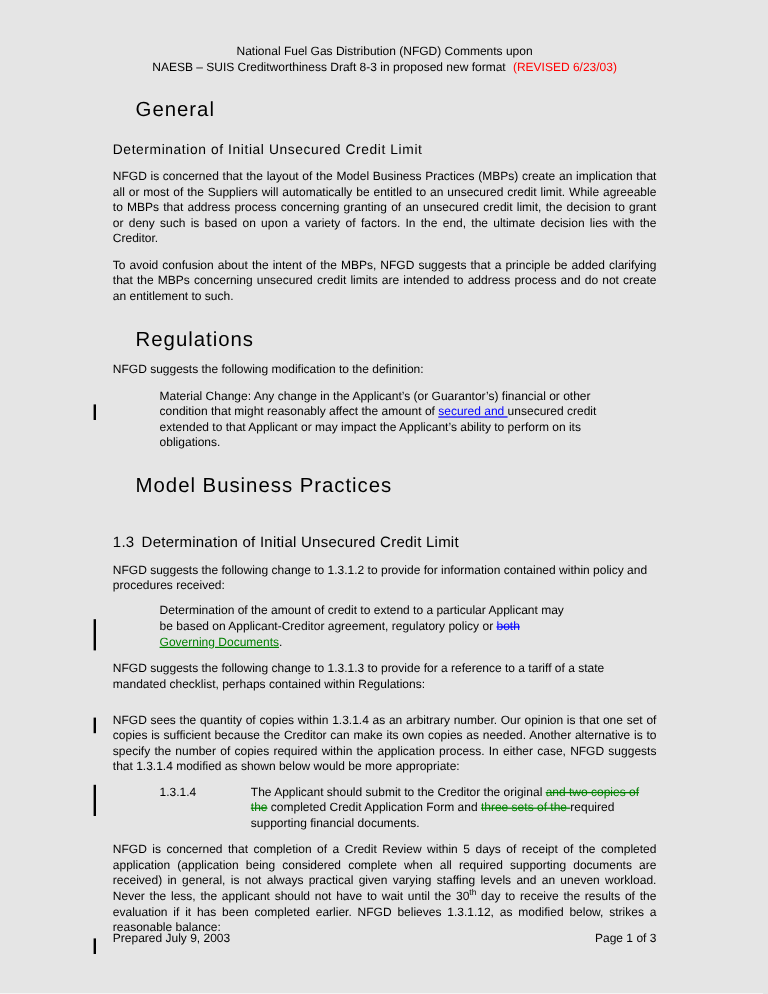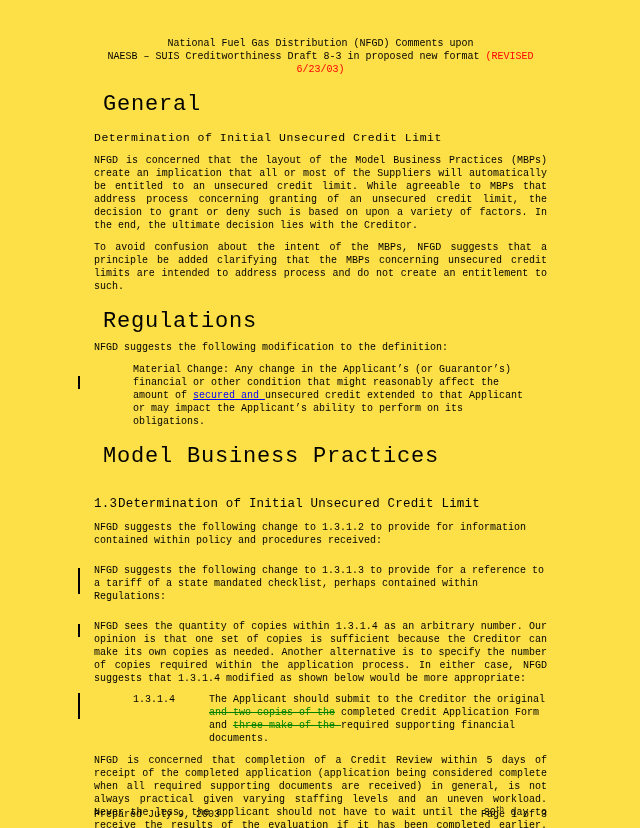--- a/index.html
+++ b/index.html
@@ -1,42 +1,42 @@
 <!DOCTYPE html>
 <html><head>
 <meta charset="utf-8">
 <style>
   * { margin:0; padding:0; box-sizing:border-box; }
   html, body { background:#ffffff; }
   .page {
-    position:relative; width:640px; height:828px; background:#fde047; color:#000000;
-    font-family:Liberation Mono, monospace;
+    position:relative; width:640px; height:828px; background:#e5e5e5; color:#000000;
+    font-family:Liberation Sans, sans-serif;
     font-size:10px; line-height:13px;
     padding:37px 93px 0 94px; overflow:hidden;
   }
   .hdr { text-align:center; }
   .red { color:#ff0000; margin-left:6px; }
-  .h1 { font-size:22px; line-height:21px; margin:18px 0 0 9px; letter-spacing:0.8px; font-weight:400; }
+  .h1 { font-size:17px; line-height:21px; margin:18px 0 0 19px; letter-spacing:0.8px; font-weight:400; }
   .h3 { font-size:11.5px; line-height:14px; margin-top:16px; letter-spacing:0.5px; font-weight:400; }
   .h2num { font-size:12.5px; line-height:15px; margin-top:15px; letter-spacing:0.2px; font-weight:400; }
   .h2num .num { display:inline-block; width:24px;margin-top:15px; }
   .para { margin-top:9px; position:relative; }
   .just { text-align:justify; }
   .ind { margin-left:39px; width:392px; }
   .clause { margin-top:8px; margin-left:39px; display:flex; position:relative; }
   .clause .cnum { width:76px; flex:none; }
   .clause .ctext { width:338px; flex:none; }
   .ins-blue { color:#0000ff; text-decoration:underline; }
   .del-blue { color:#0000ff; text-decoration:line-through; }
   .ins-green { color:#008000; text-decoration:underline; }
   .del-green { color:#008000; text-decoration:line-through; }
   sup { font-size:7px; vertical-align:super; line-height:0; }
   .changebar { position:absolute; width:1.5px; background:#000; }
   .bar-only { position:relative; height:13px; margin-top:2px; }
-  .footer { position:absolute; left:94px; right:93px; top:808px; display:flex; justify-content:space-between; }
+  .footer { position:absolute; left:94px; right:93px; top:776px; display:flex; justify-content:space-between; }
 </style>
 </head>
 <body>
 
 <div class="page">
   <div class="hdr">
     <div>National Fuel Gas Distribution (NFGD) Comments upon</div>
     <div><span>NAESB – SUIS Creditworthiness Draft 8-3 in proposed new format</span><span class="red">(REVISED 6/23/03)</span></div>
   </div>
 
@@ -45,30 +45,31 @@
       <div class="h3">Determination of Initial Unsecured Credit Limit</div>
       <div class="para just"><span>NFGD is concerned that the layout of the Model Business Practices (MBPs) create an implication that all or most of the Suppliers will automatically be entitled to an unsecured credit limit.  While agreeable to MBPs that address process concerning granting of an unsecured credit limit, the decision to grant or deny such is based on upon a variety of factors. In the end, the ultimate decision lies with the Creditor.</span></div>
       <div class="para just"><span>To avoid confusion about the intent of the MBPs, NFGD suggests that a principle be added clarifying that the MBPs concerning unsecured credit limits are intended to address process and do not create an entitlement to such.</span></div>
       <div class="h1">Regulations</div>
       <div class="para"><span>NFGD suggests the following modification to the definition:</span></div>
       <div class="para ind"><span>Material Change:  Any change in the Applicant’s (or Guarantor’s) financial or other condition that might reasonably affect the amount of </span><span class="ins-blue">secured and </span><span>unsecured credit extended to that Applicant or may impact the Applicant’s ability to perform on its obligations.</span><div class="changebar" style="left: -55px; top: 13px; height: 13px;"></div></div>
       <div class="h1">Model Business Practices</div>
       <div class="h2num"><span class="num">1.3</span><span>Determination of Initial Unsecured Credit Limit</span></div>
       <div class="para"><span>NFGD suggests the following change to 1.3.1.2 to provide for information contained within policy and procedures received:</span></div>
       <div class="clause">
+        <div class="ctext"><span>Determination of the amount of credit to extend to a particular Applicant may be based on Applicant-Creditor agreement, regulatory policy or </span><span class="del-blue">both</span><span> </span><span class="ins-green">Governing Documents</span><span>.</span></div>
         <div class="changebar" style="left: -55px; top: 13px; height: 26px;"></div>
       </div>
       <div class="para"><span>NFGD suggests the following change to 1.3.1.3 to provide for a reference to a tariff of a state mandated checklist, perhaps contained within Regulations:</span></div>
       <div class="clause">
         <div class="changebar" style="left: -55px; top: 13px; height: 13px;"></div>
       </div>
       <div class="para just"><span>NFGD sees the quantity of copies within 1.3.1.4 as an arbitrary number.  Our opinion is that one set of copies is sufficient because the Creditor can make its own copies as needed.  Another alternative is to specify the number of copies required within the application process.  In either case, NFGD suggests that 1.3.1.4 modified as shown below would be more appropriate:</span></div>
       <div class="clause">
         <div class="cnum">1.3.1.4</div>
-        <div class="ctext"><span>The Applicant should submit to the Creditor the original </span><span class="del-green">and two copies of the</span><span> completed Credit Application Form and </span><span class="del-green">three make of the </span><span>required supporting financial documents.</span></div>
+        <div class="ctext"><span>The Applicant should submit to the Creditor the original </span><span class="del-green">and two copies of the</span><span> completed Credit Application Form and </span><span class="del-green">three sets of the </span><span>required supporting financial documents.</span></div>
         <div class="changebar" style="left: -55px; top: 0px; height: 26px;"></div>
       </div>
       <div class="para just"><span>NFGD is concerned that completion of a Credit Review within 5 days of receipt of the completed application (application being considered complete when all required supporting documents are received) in general, is not always practical given varying staffing levels and an uneven workload.  Never the less, the applicant should not have to wait until the 30</span><sup>th</sup><span> day to receive the results of the evaluation if it has been completed earlier.  NFGD believes 1.3.1.12, as modified below, strikes a reasonable balance:</span></div>
       <div class="bar-only">
         <div class="changebar" style="left: -16px; top: 0px; height: 13px;"></div>
       </div>
     </div>
 
   <div class="footer">
     <span>Prepared July 9, 2003</span>

